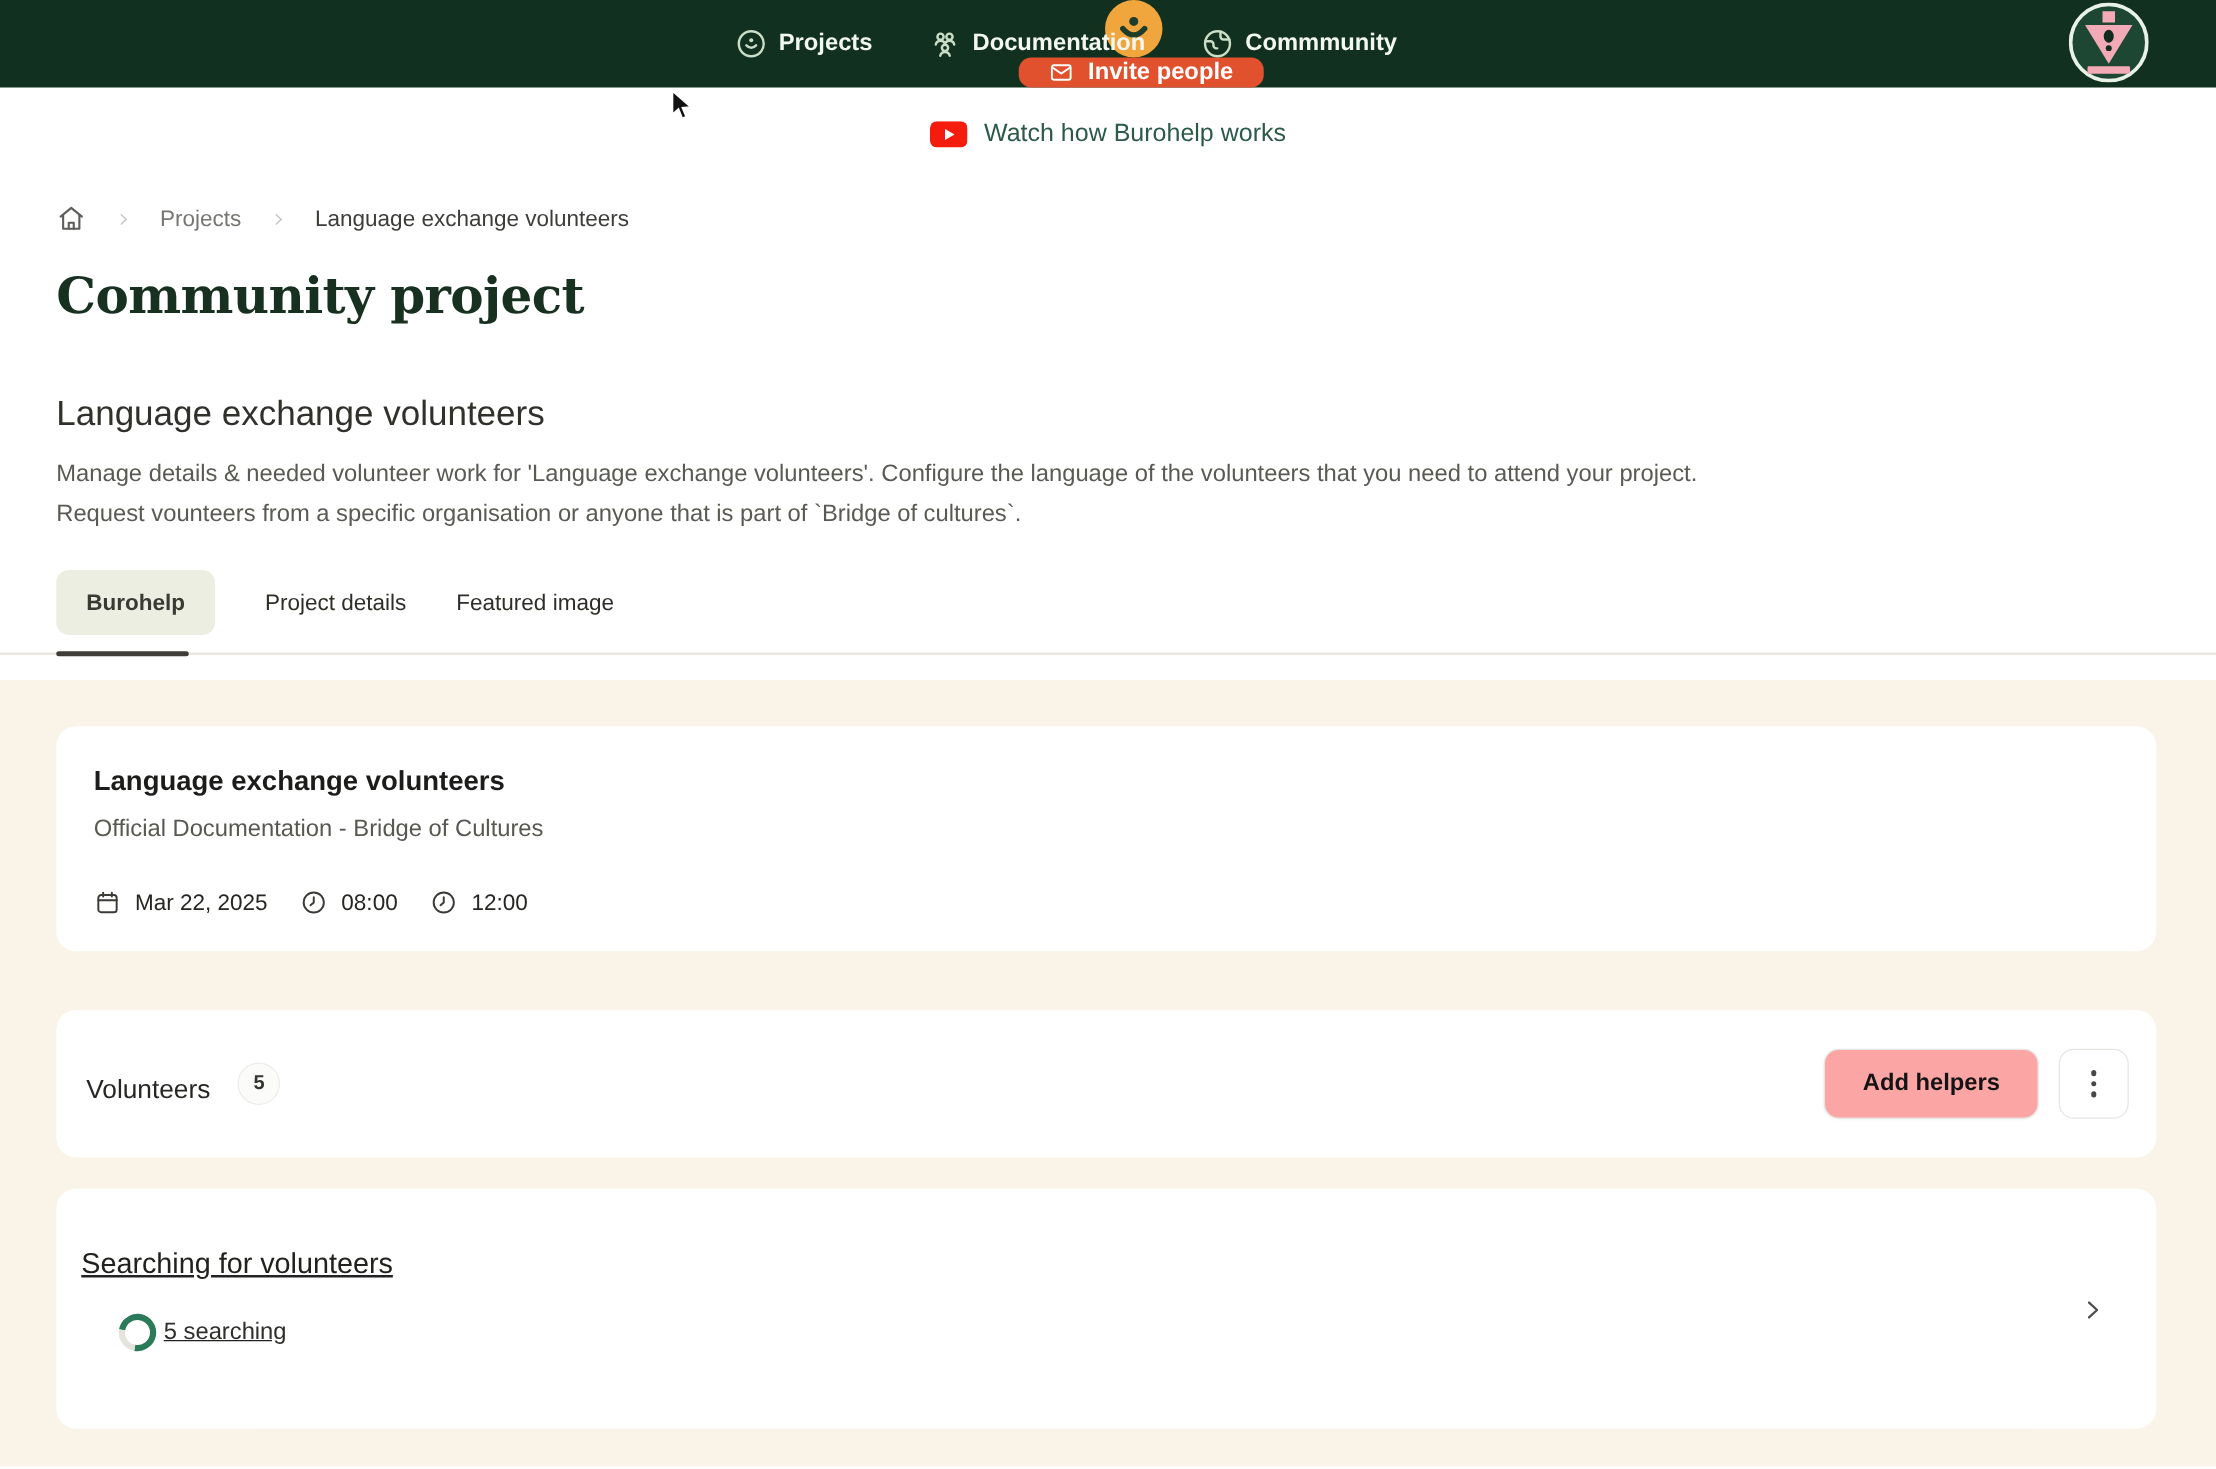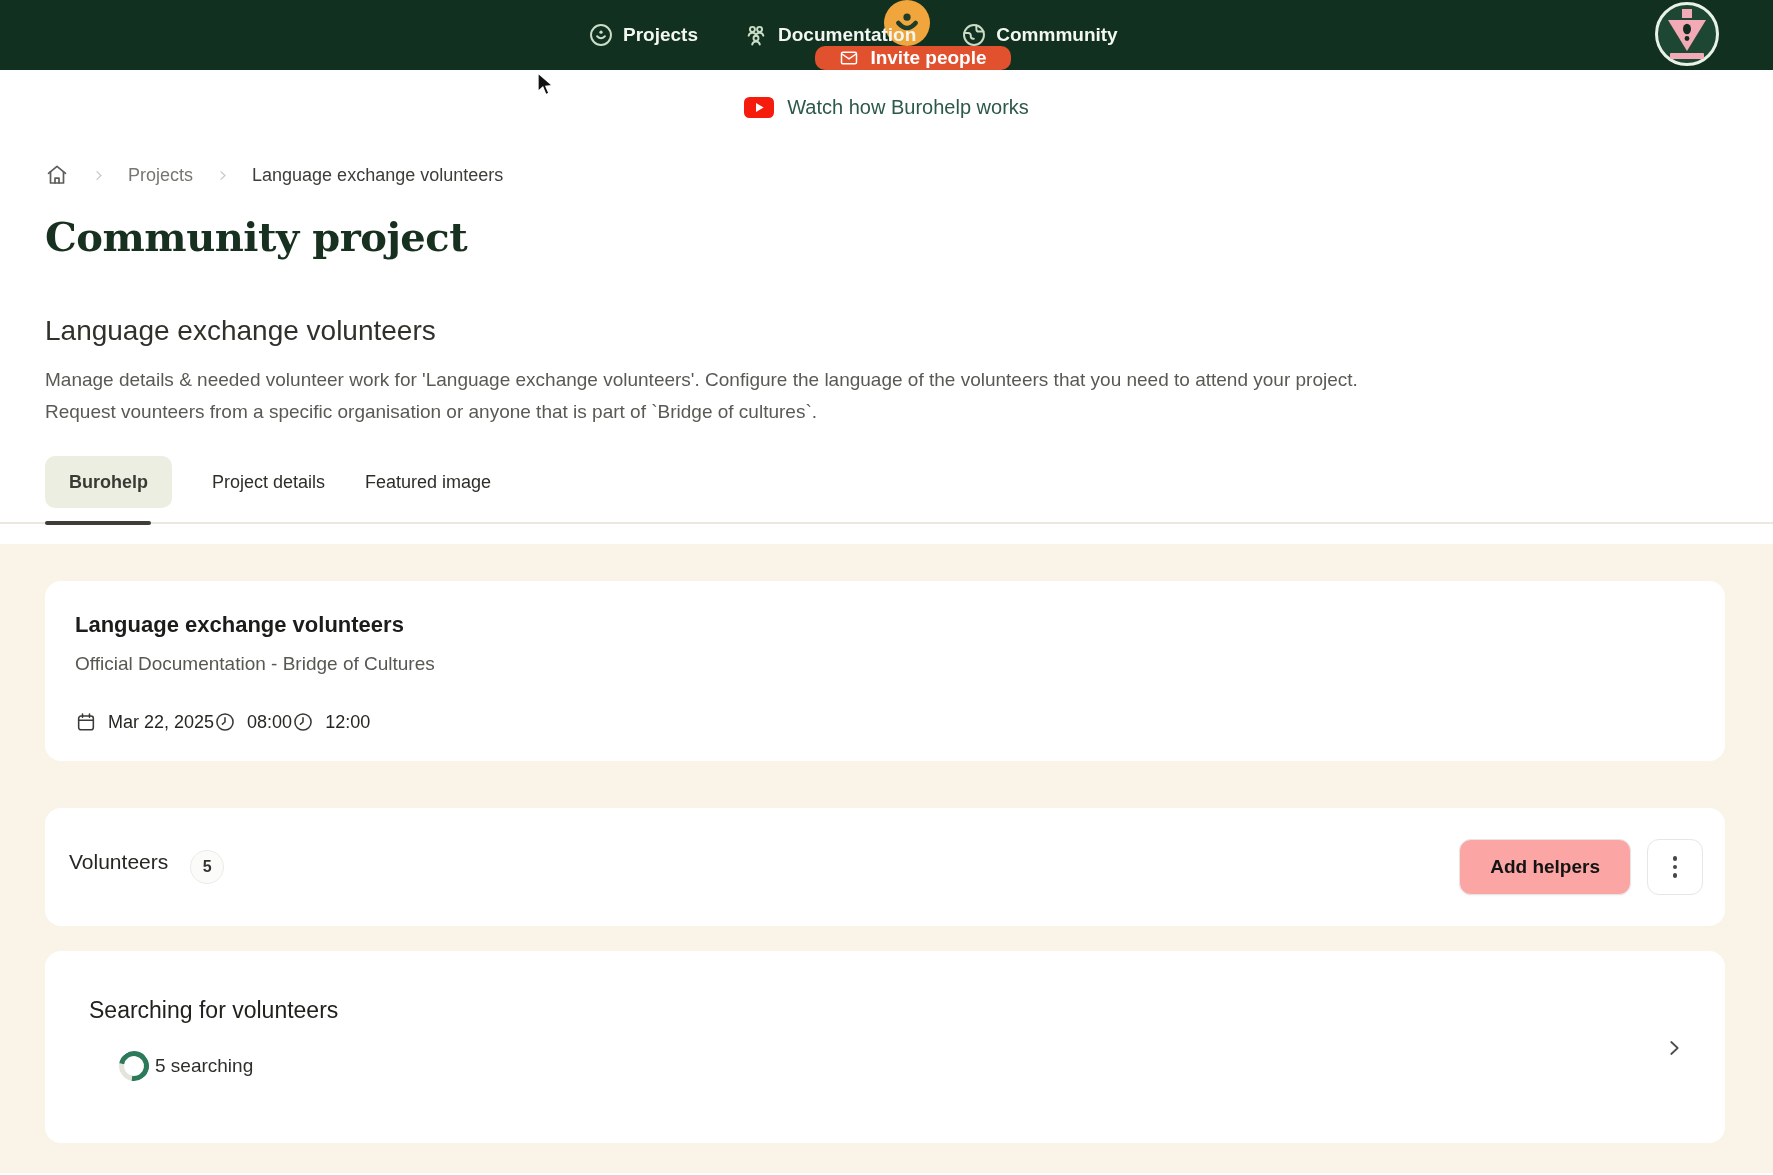--- a/index.html
+++ b/index.html
@@ -85,50 +85,50 @@
 
   
   .content{
     background:#f9f4e7; min-height:629px; padding:37px 48px 0 45px;
   }
   .card{ background:#ffffff; border-radius:16px; }
 
   .card-event{ height:180px; padding:30px 30px 0 30px; }
   .card-event .title{ font-size:22px; line-height:28px; font-weight:600; color:#1c1c1a; }
   .card-event .subtitle{ margin-top:12px; font-size:19px; line-height:26px; color:#585852; }
-  .meta-row{ margin-top:34px; display:flex; align-items:center; }
+  .meta-row{ margin-top:34px; display:flex; align-items:center; gap:26px; }
   .meta-item{ display:flex; align-items:center; gap:11px; font-size:18px; font-weight:500; color:#262622; }
   .meta-item svg{ flex:0 0 auto; }
 
   .card-volunteers{
     margin-top:47px; height:118px; display:flex; align-items:center;
     justify-content:space-between; padding:0 22px 0 24px;
   }
-  .vol-left{ display:flex; align-items:flex-start; }
+  .vol-left{ display:flex; align-items:flex-end; }
   .vol-title{ font-size:21px; font-weight:500; color:#262622; }
   .count-badge{
     margin-left:22px; width:34px; height:34px; border-radius:50%;
     border:1px solid #ebebe7; background:#fbfbf9; display:flex; align-items:center;
     justify-content:center; font-size:16px; font-weight:600; color:#33332f;
   }
   .vol-right{ display:flex; align-items:center; gap:16px; }
   .add-helpers-btn{
     height:56px; padding:0 30px; background:#fca5a5; border:1px solid #e6e6e2;
     border-radius:12px; font-family:inherit; font-size:19px; font-weight:600; color:#141414;
     cursor:pointer; box-shadow:0 1px 2px rgba(0,0,0,0.04);
   }
   .kebab-btn{
     width:56px; height:56px; background:#fff; border:1px solid #e6e6e2; border-radius:12px;
     display:flex; flex-direction:column; align-items:center; justify-content:center; gap:4px;
     cursor:pointer;
   }
   .kebab-btn i{ width:4.5px; height:4.5px; border-radius:50%; background:#474743; }
 
   .card-searching{
-    margin-top:25px; height:192px; padding:44px 30px 0 44px; position:relative; cursor:pointer;
+    margin-top:25px; height:192px; padding:44px 30px 0 20px; position:relative; cursor:pointer;text-decoration:underline;
   }
   .card-searching .title{ font-size:23px; line-height:30px; font-weight:500; color:#21211d; }
   .search-row{ margin-top:26px; margin-left:30px; display:flex; align-items:center; gap:6px; }
   .spinner{
     width:30px; height:30px; border-radius:50%;
     border:5px solid #2b7a5a; border-left-color:#e4e4dc;
     transform:rotate(-35deg);
   }
   .search-status{ font-size:19px; color:#2e2e2a; }
   .card-chevron{ position:absolute; right:40px; top:86px; display:flex; }

